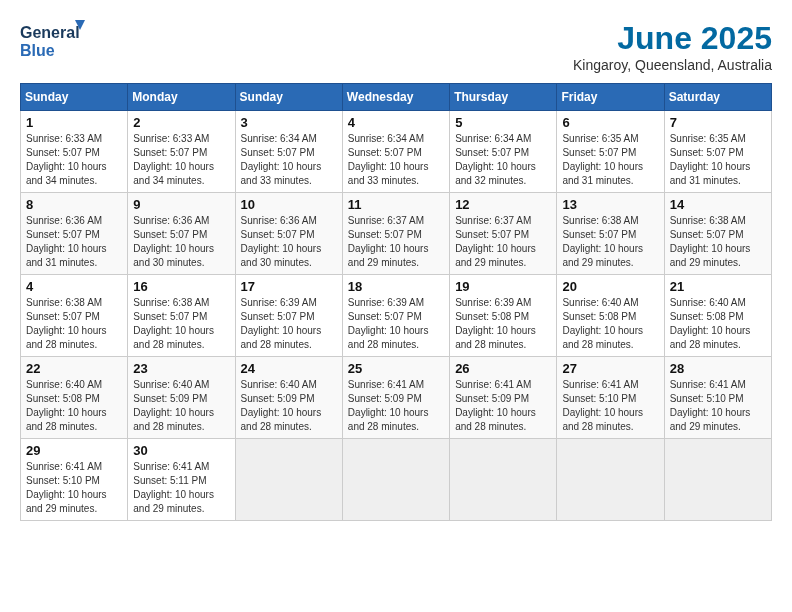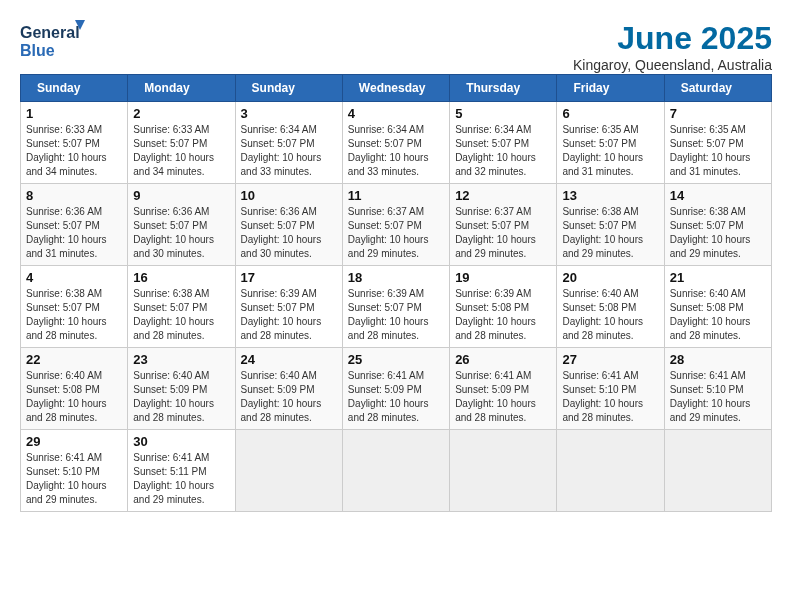--- a/index.html
+++ b/index.html
@@ -7,21 +7,21 @@
       font-family: Arial, sans-serif;
       background: #fff;
       width: 792px;
       min-height: 612px;
       padding: 20px;
     }
     .header-section {
       display: flex;
       justify-content: space-between;
       align-items: flex-start;
-      margin-bottom: 1px;
+      margin-bottom: 10px;
     }
     .logo {
       display: flex;
       align-items: center;
       gap: 4px;
     }
     .title-section {
       text-align: right;
     }
     .calendar-title {
@@ -34,21 +34,21 @@
       color: #333;
     }
     table {
       width: 100%;
       border-collapse: collapse;
       font-size: 11px;
     }
     th {
       background-color: #2a6ab5;
       color: white;
-      padding: 6px 16px;
+      padding: 6px 4px;
       text-align: left;
       font-size: 12px;
       font-weight: bold;
       border: 1px solid #1e5090;
     }
     td {
       border: 1px solid #ccc;
       vertical-align: top;
       padding: 4px 5px;
       height: 80px;

